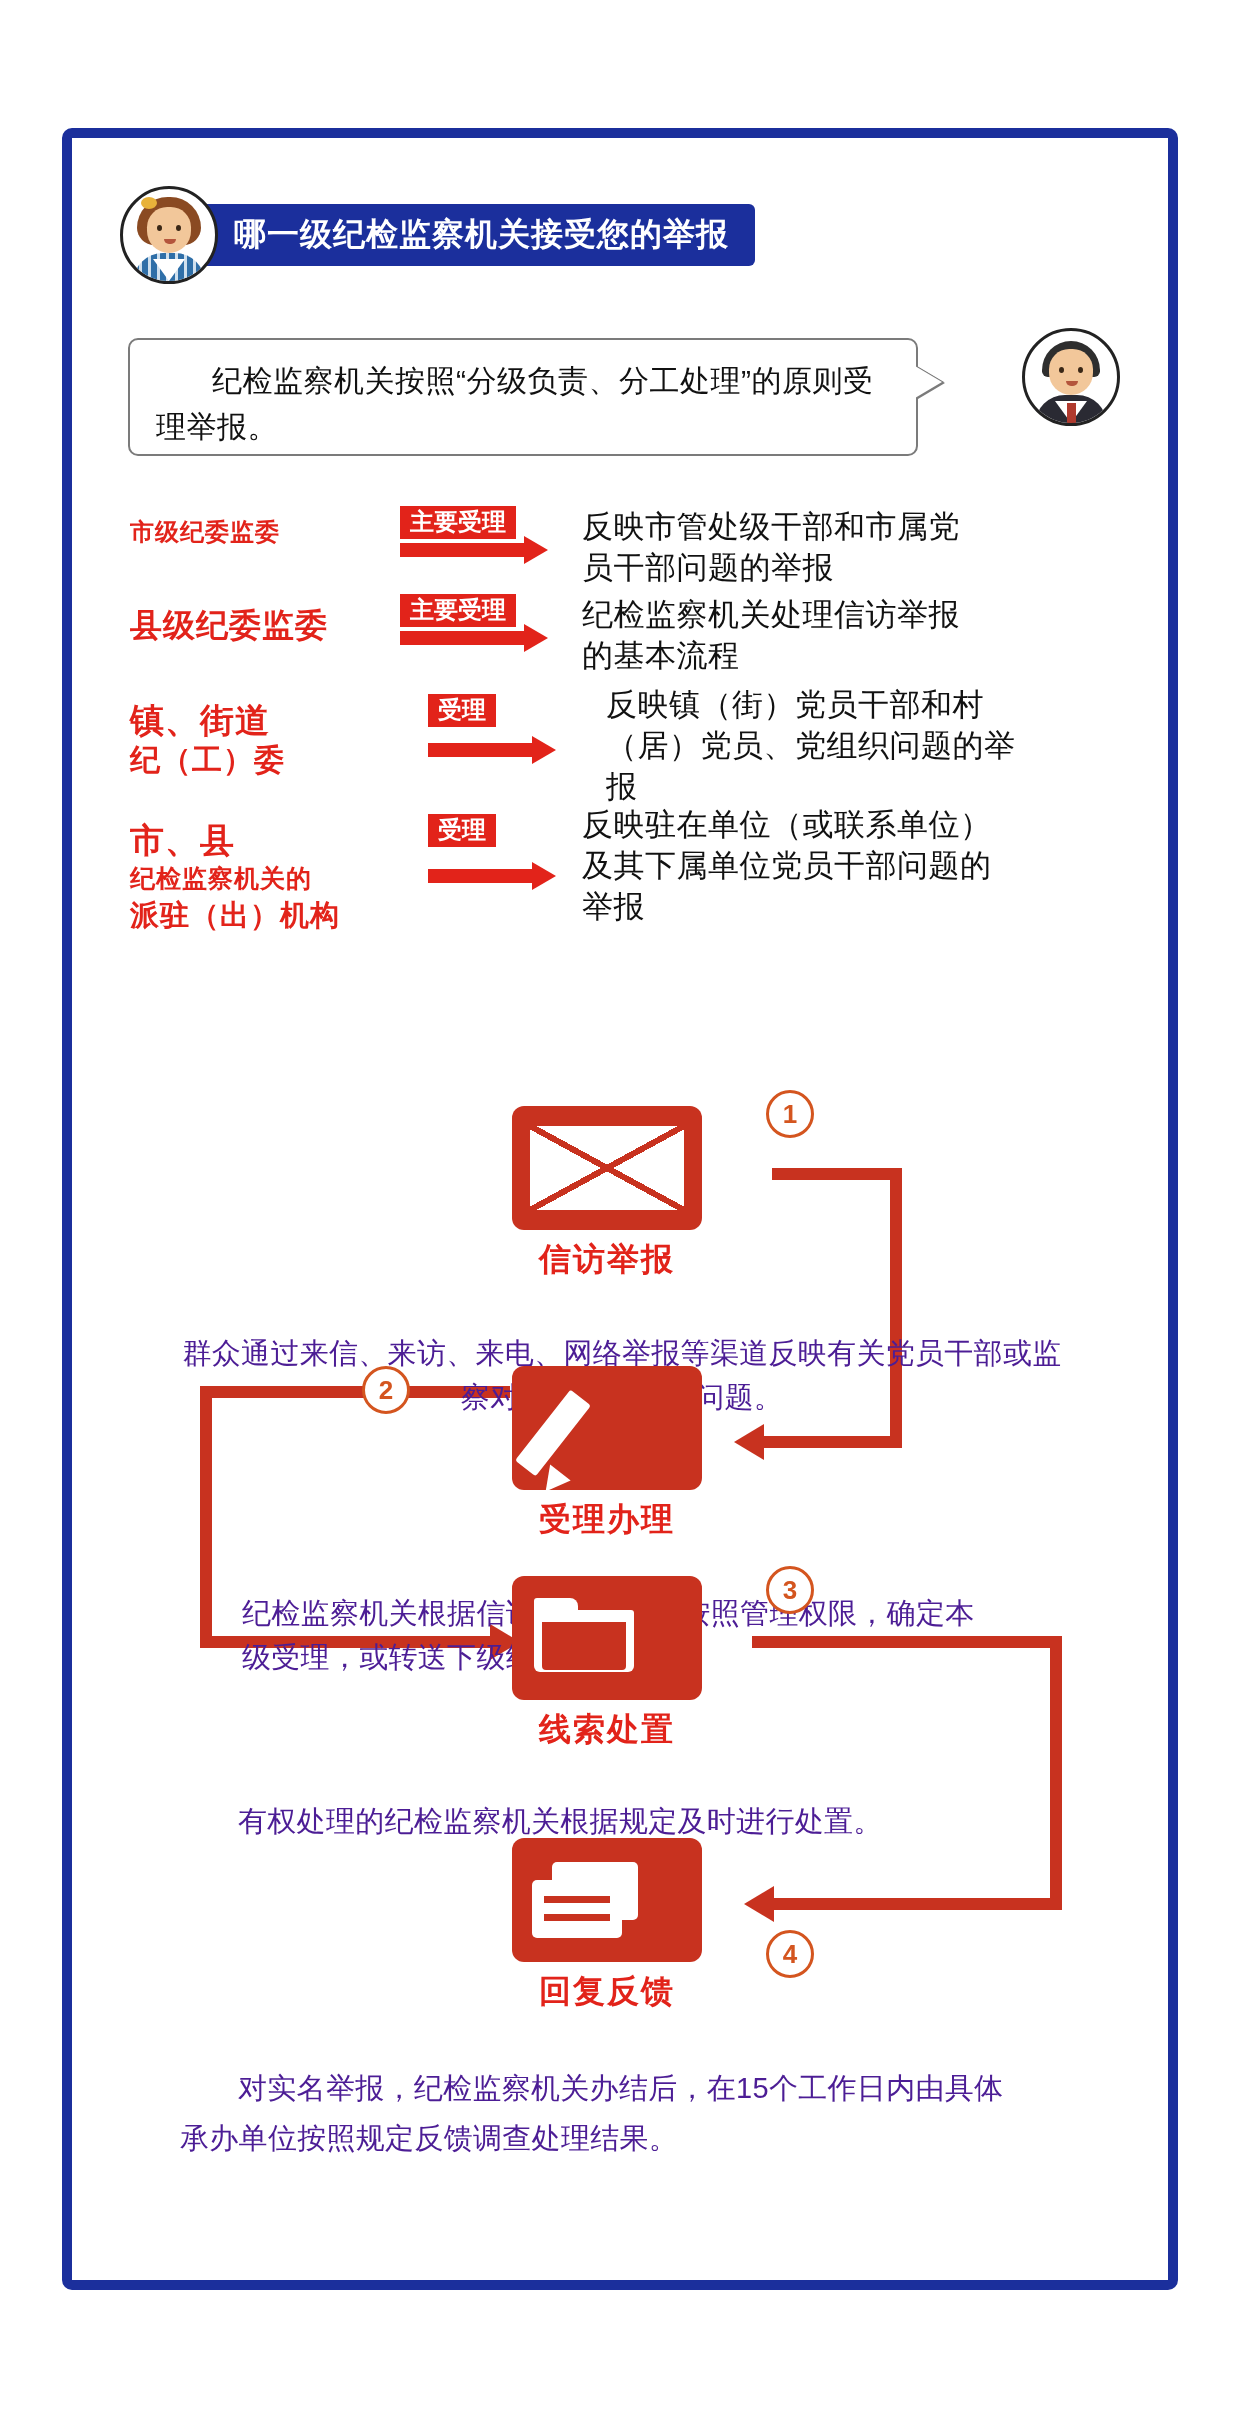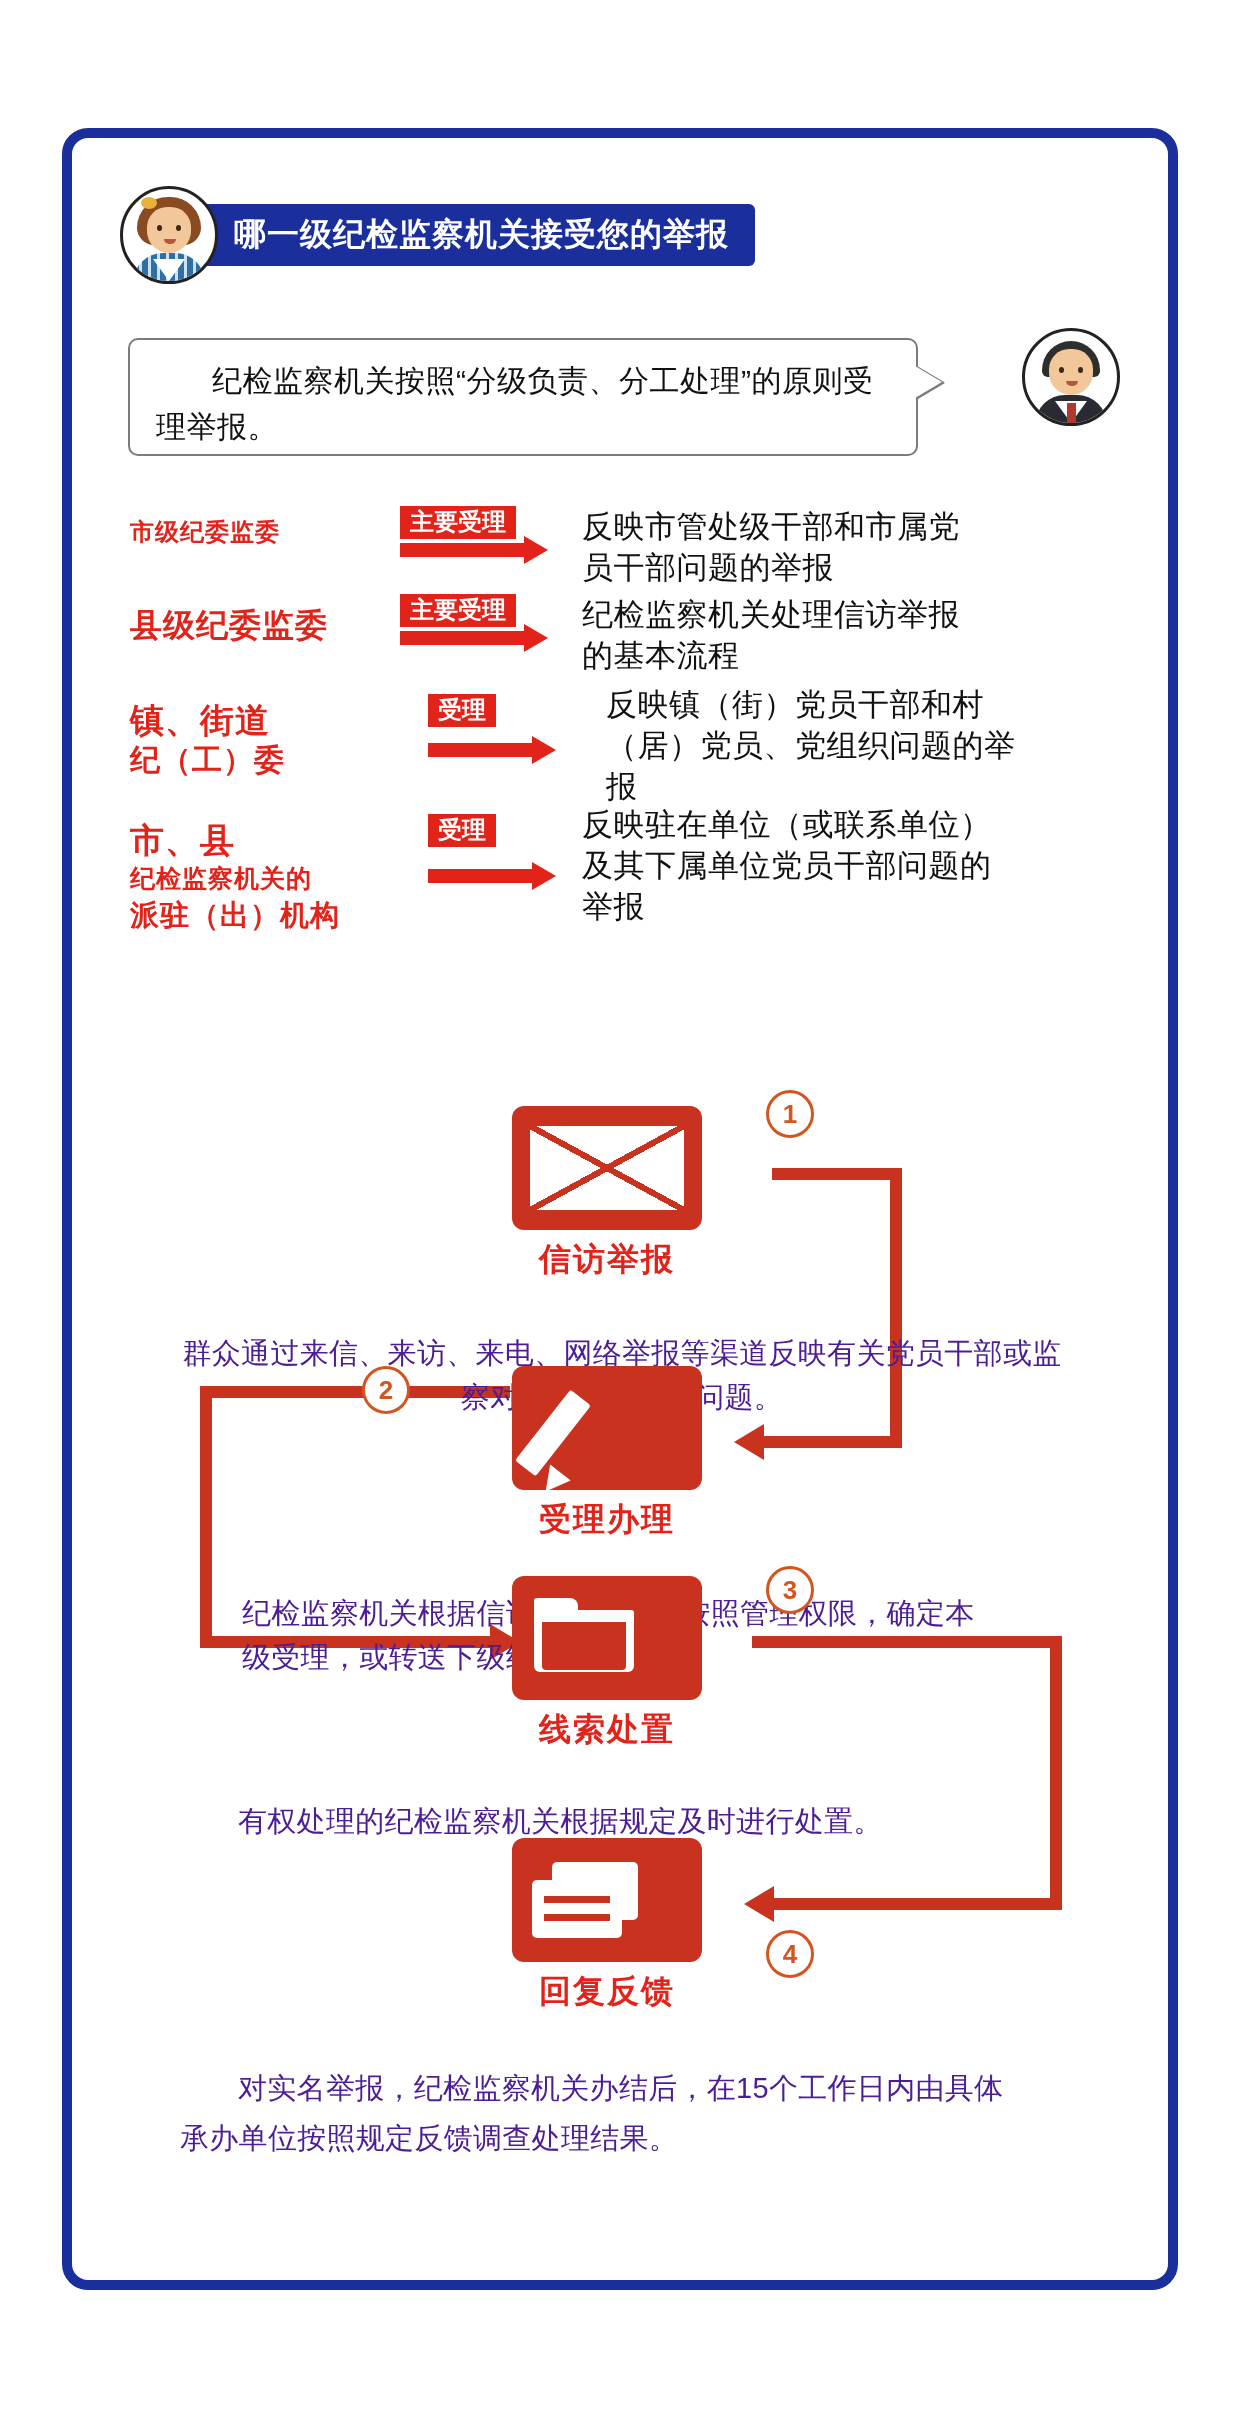--- a/index.html
+++ b/index.html
@@ -14,21 +14,21 @@
     position: relative;
     overflow: hidden;
   }
   .poster {
     position: absolute;
     left: 62px;
     top: 128px;
     width: 1116px;
     height: 2162px;
     border: 10px solid #1b2f9c;
-    border-radius: 26px;
+    border-radius: 10px;
     box-sizing: border-box;
     background: #ffffff;
   }
 
   
   .banner-row {
     position: absolute;
     display: flex;
     align-items: center;
   }

